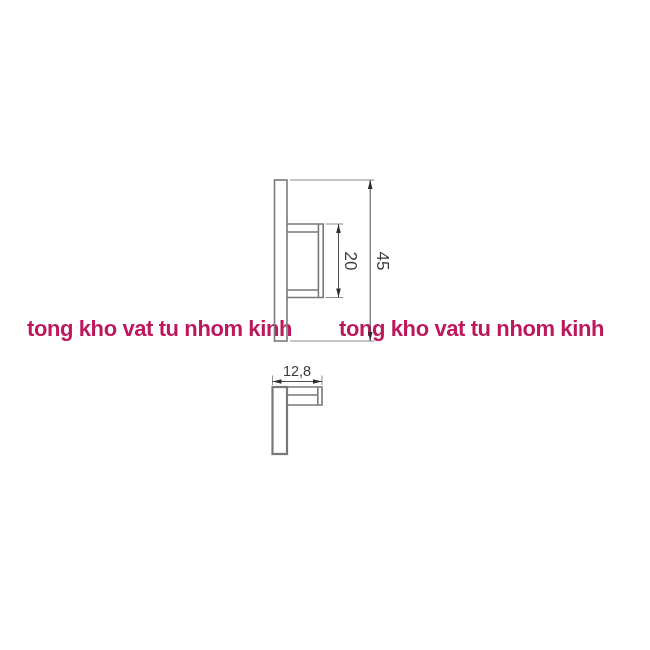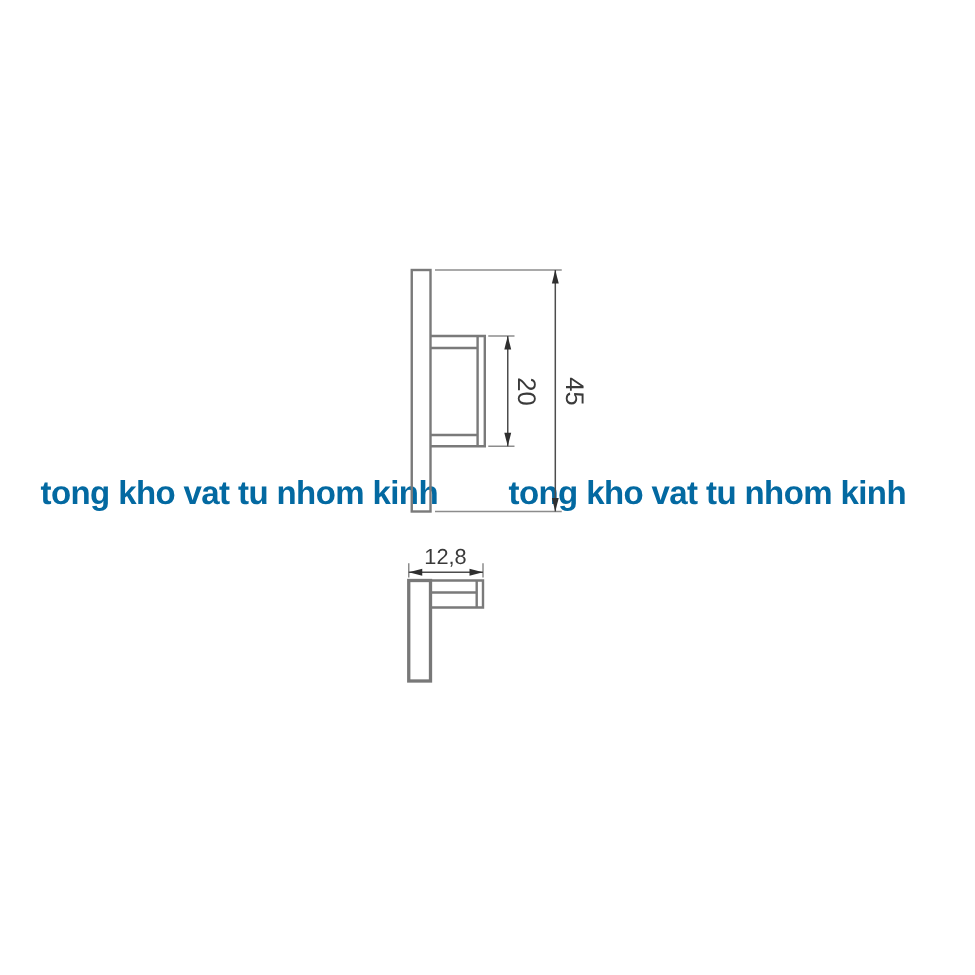--- a/index.html
+++ b/index.html
@@ -14,21 +14,21 @@
     height: 650px;
     background: #ffffff;
     overflow: hidden;
   }
   .watermark {
     position: absolute;
     top: 316px;
     font-size: 22px;
     font-weight: bold;
     letter-spacing: -0.4px;
-    color: #0369a1;
+    color: #be185d;
     white-space: nowrap;
     user-select: none;
   }
   .wm-left  { left: 27px; }
   .wm-right { left: 339px; }
   svg.drawing {
     position: absolute;
     left: 0;
     top: 0;
   }

